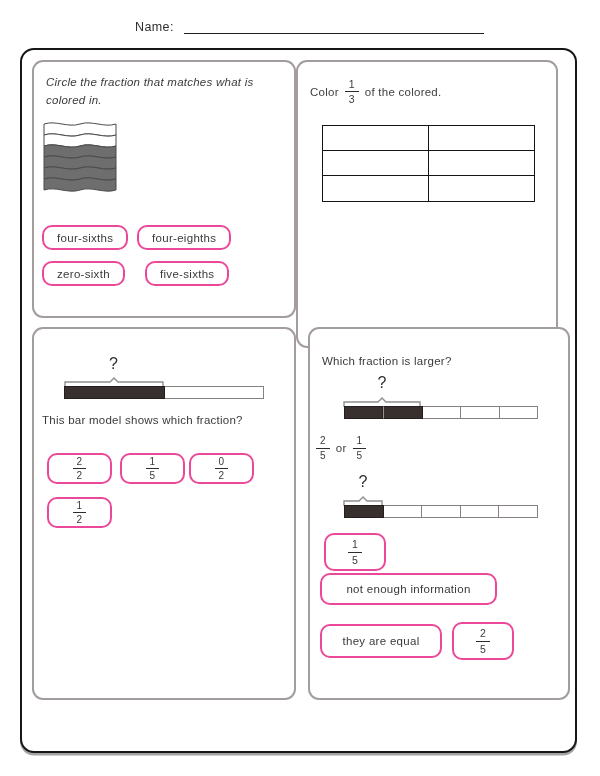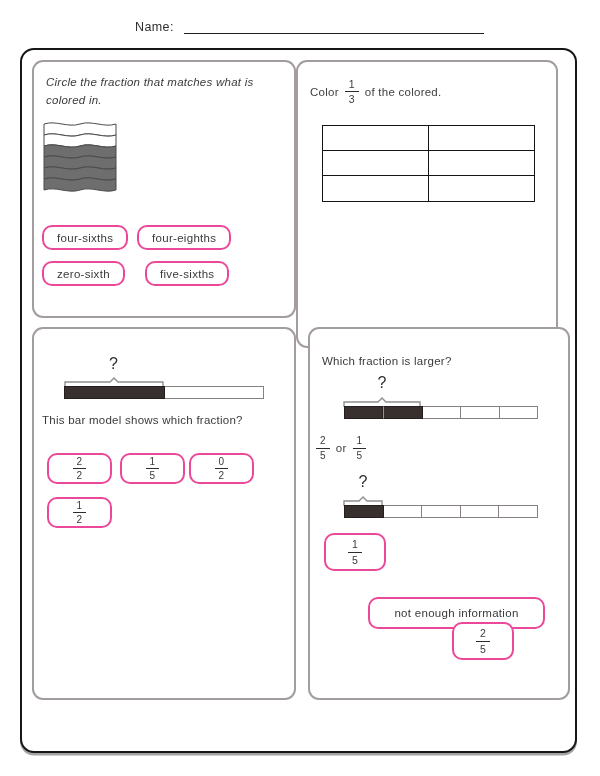--- a/index.html
+++ b/index.html
@@ -181,22 +181,23 @@
       <div class="seg"></div>
     </div>
 
     <div class="opt" style="left:14px; top:204px; width:62px; height:38px;">
       <span class="frac frac-lg">
           <span class="num">1</span>
           <span class="den">5</span>
         </span>
     </div>
 
-    <div class="opt" style="left:10px; top:268px; width:177px; height:32px;margin-left:48px;">not enough information</div>
-
+    <div class="opt" style="left:10px; top:244px; width:177px; height:32px;">not enough information</div>
+
+    <div class="opt" style="left:10px; top:295px; width:122px; height:34px;">they are equal</div>
 
     <div class="opt" style="left:142px; top:293px; width:62px; height:38px;">
       <span class="frac frac-lg">
           <span class="num">2</span>
           <span class="den">5</span>
         </span>
     </div>
   </div>
 
 </div>

